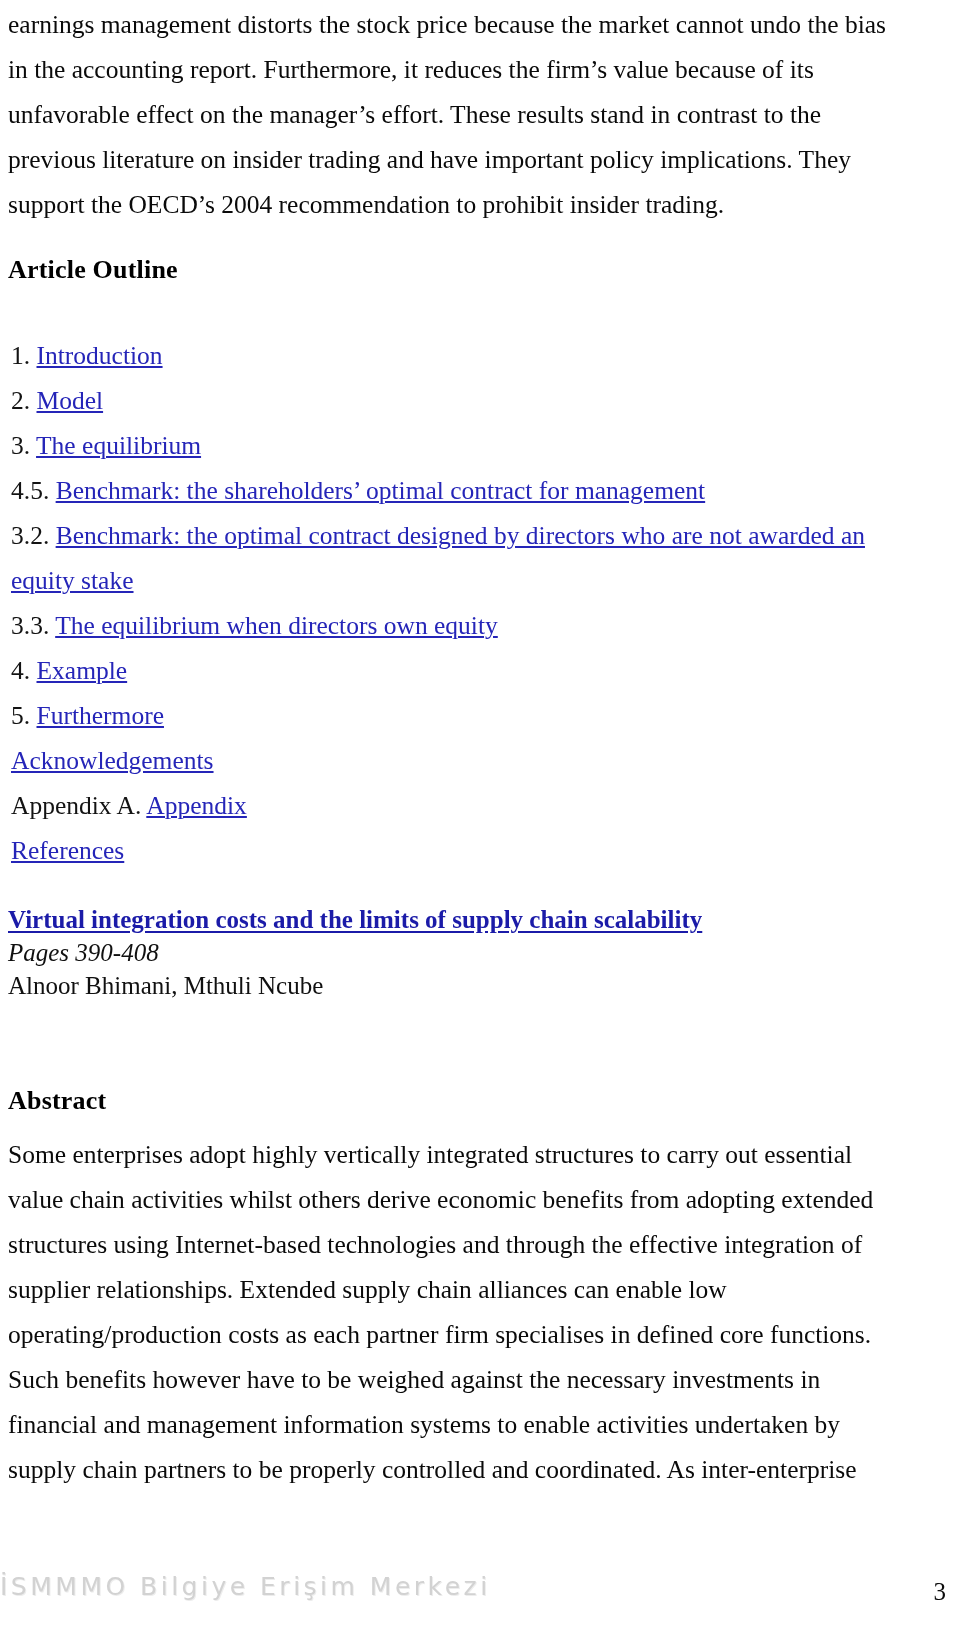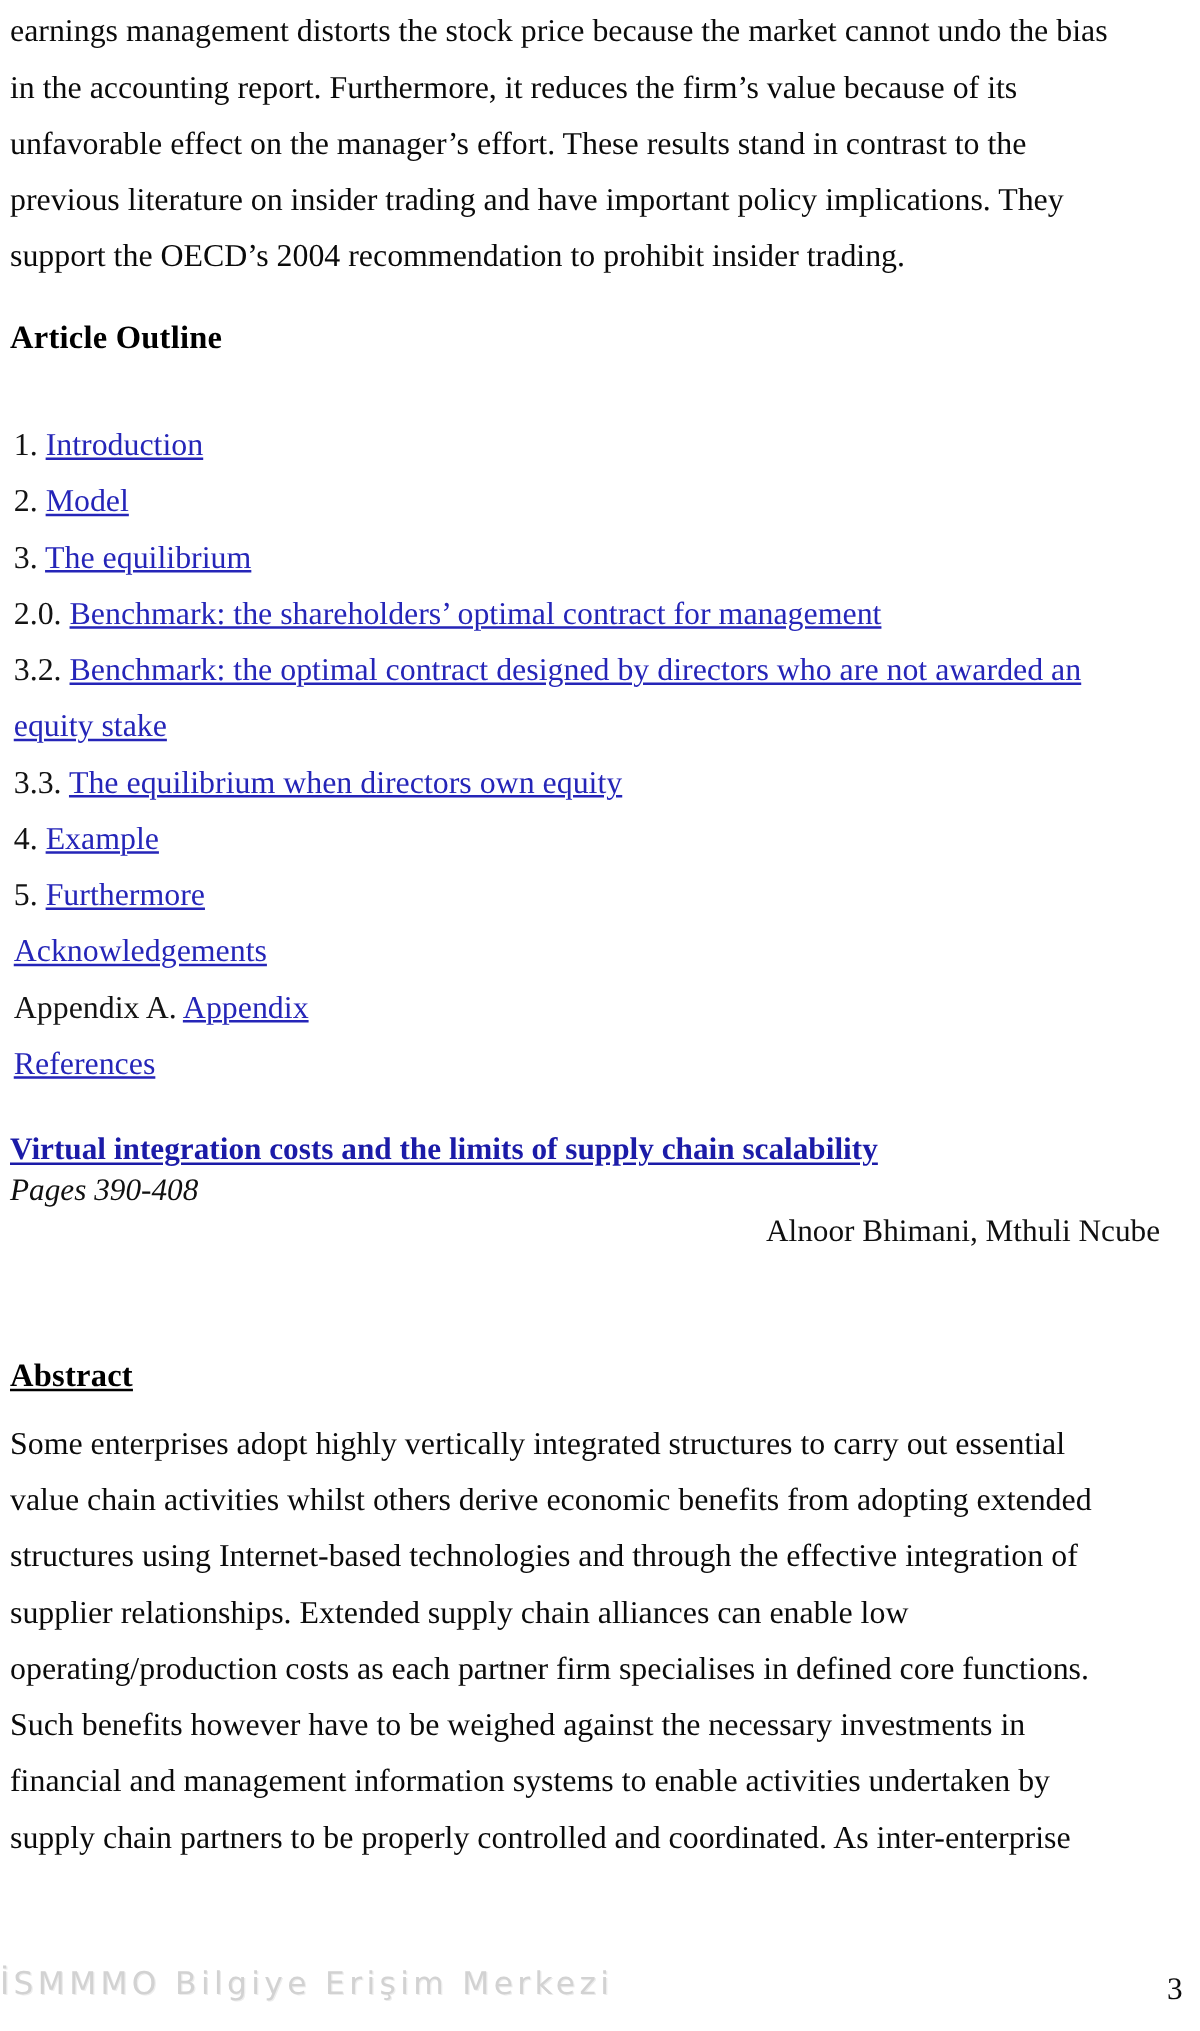--- a/index.html
+++ b/index.html
@@ -41,21 +41,21 @@
   
   .heading {
     position: absolute;
     left: 8px;
     font-size: 26px;
     font-weight: bold;
     letter-spacing: 0.2px;
     color: #000000;
   }
   .heading-outline { top: 255px; }
-  .heading-abstract { top: 1086px; text-decoration: underline; }
+  .heading-abstract { top: 1086px; }
 
   
   .outline {
     position: absolute;
     left: 11px;
     top: 333px;
     width: 900px;
   }
   .outline-row {
     font-size: 25.5px;
@@ -97,21 +97,20 @@
   .article-pages {
     font-size: 25px;
     font-style: italic;
     line-height: 32px;
     color: #101010;
   }
   .article-authors {
     font-size: 25px;
     line-height: 34px;
     color: #101010;
-    text-align: right;
   }
 
   
   .abstract-body {
     position: absolute;
     left: 8px;
     top: 1132px;
     width: 900px;
     font-size: 25.5px;
     line-height: 45px;
@@ -155,21 +154,21 @@
     </div>
     <div class="outline-row">
       <span class="outline-num">2.</span>
       <span class="outline-link">Model</span>
     </div>
     <div class="outline-row">
       <span class="outline-num">3.</span>
       <span class="outline-link">The equilibrium</span>
     </div>
     <div class="outline-row">
-      <span class="outline-num">2.0.</span>
+      <span class="outline-num">4.5.</span>
       <span class="outline-link">Benchmark: the shareholders’ optimal contract for management</span>
     </div>
     <div class="outline-row">
       <span class="outline-num">3.2.</span>
       <span class="outline-link">Benchmark: the optimal contract designed by directors who are not awarded an equity stake</span>
     </div>
     <div class="outline-row">
       <span class="outline-num">3.3.</span>
       <span class="outline-link">The equilibrium when directors own equity</span>
     </div>

